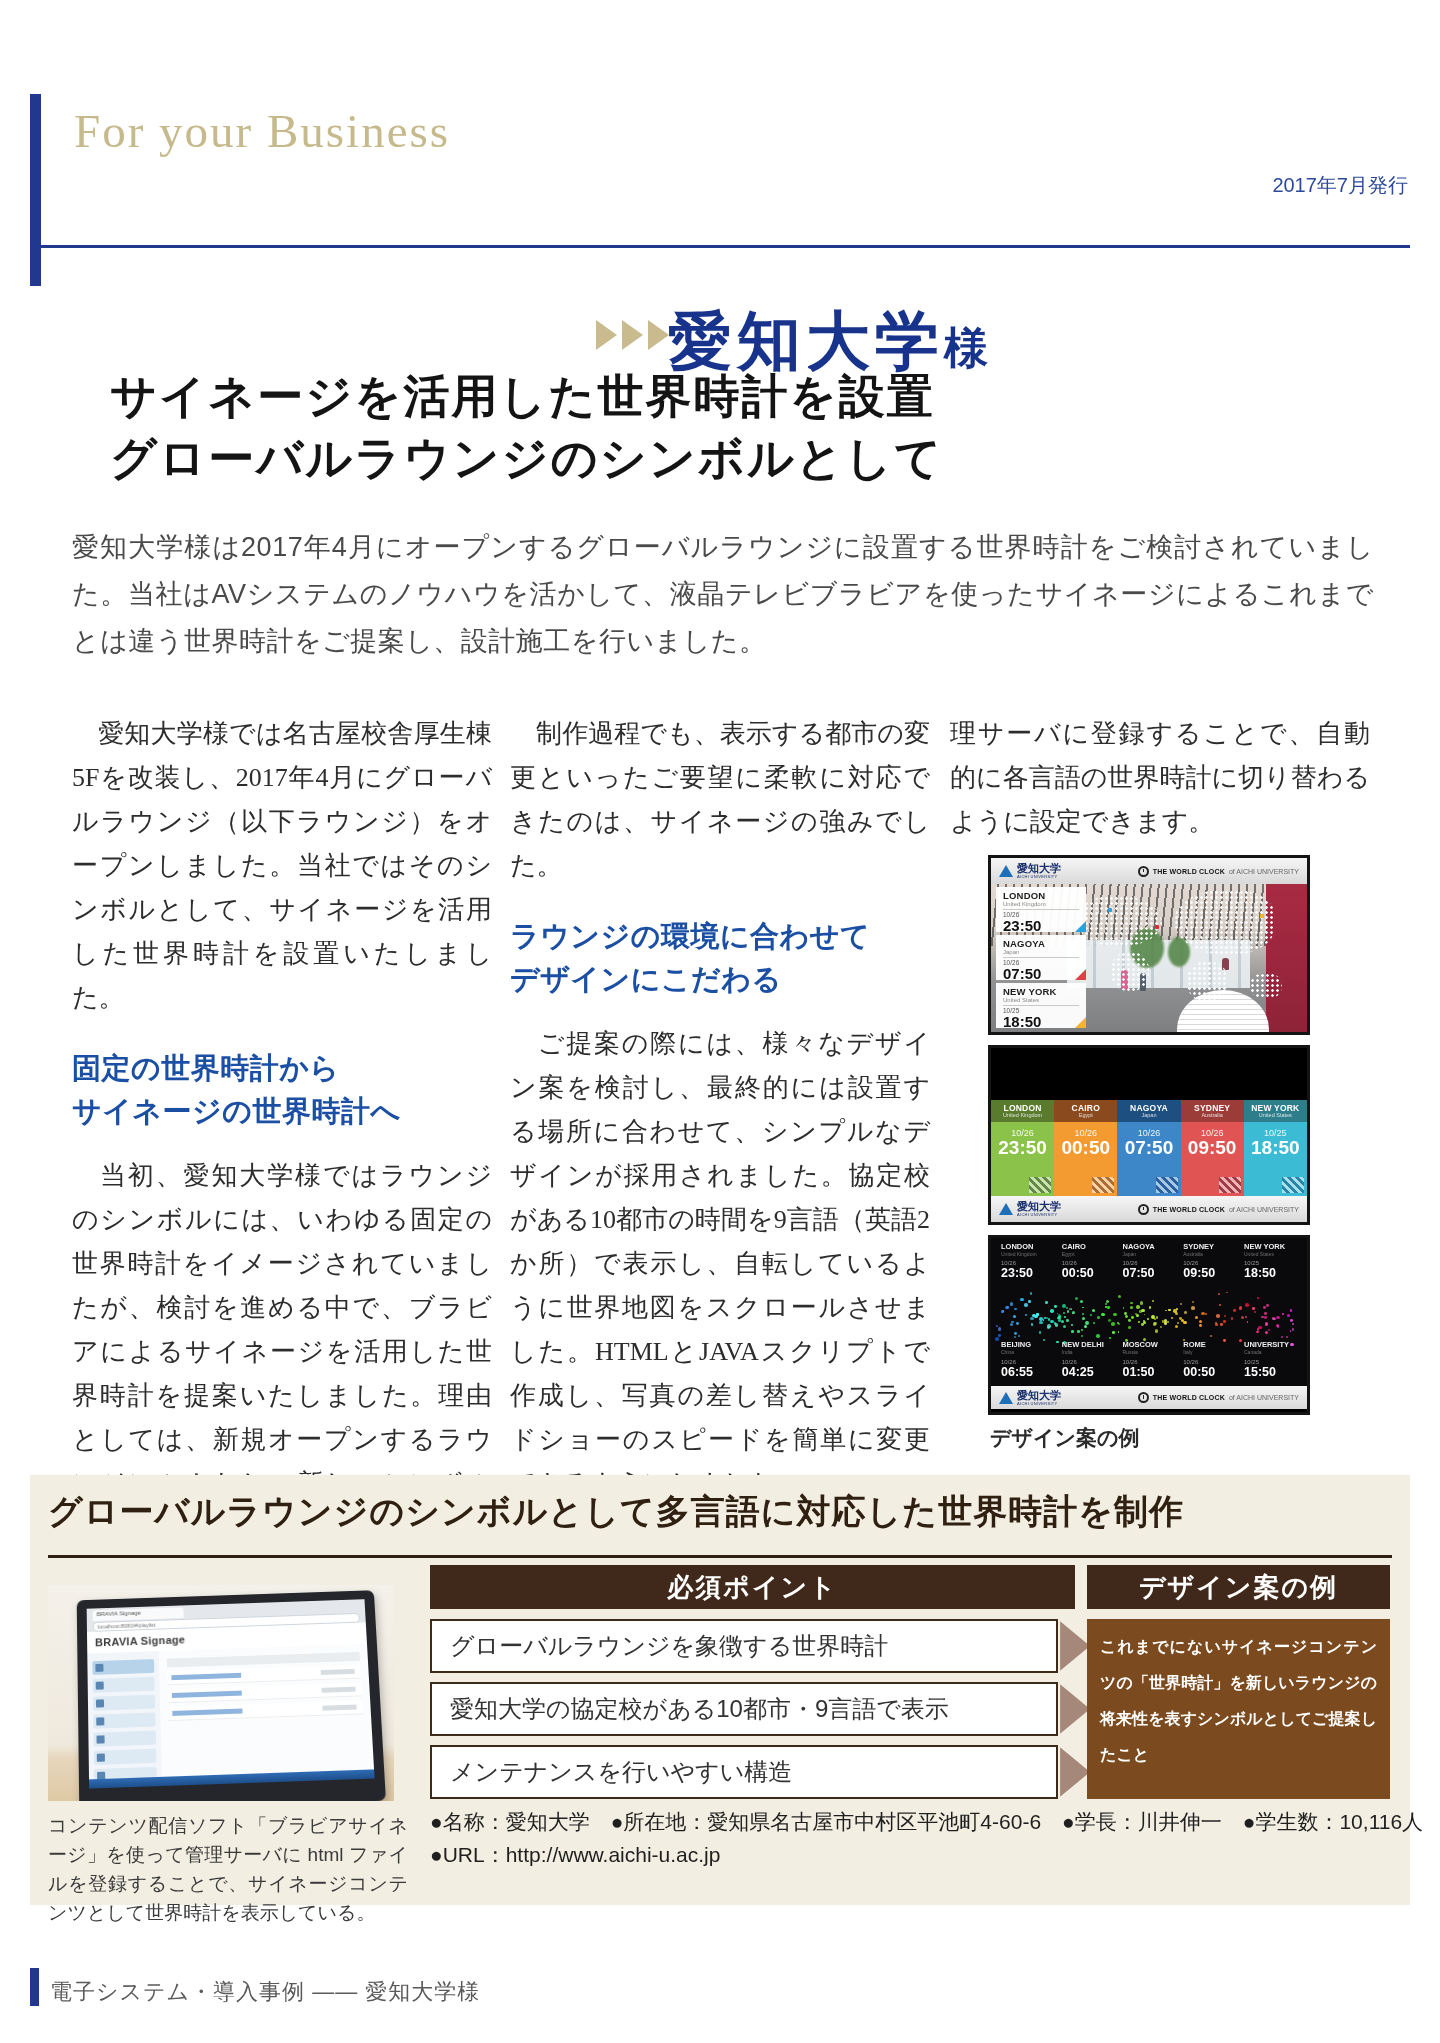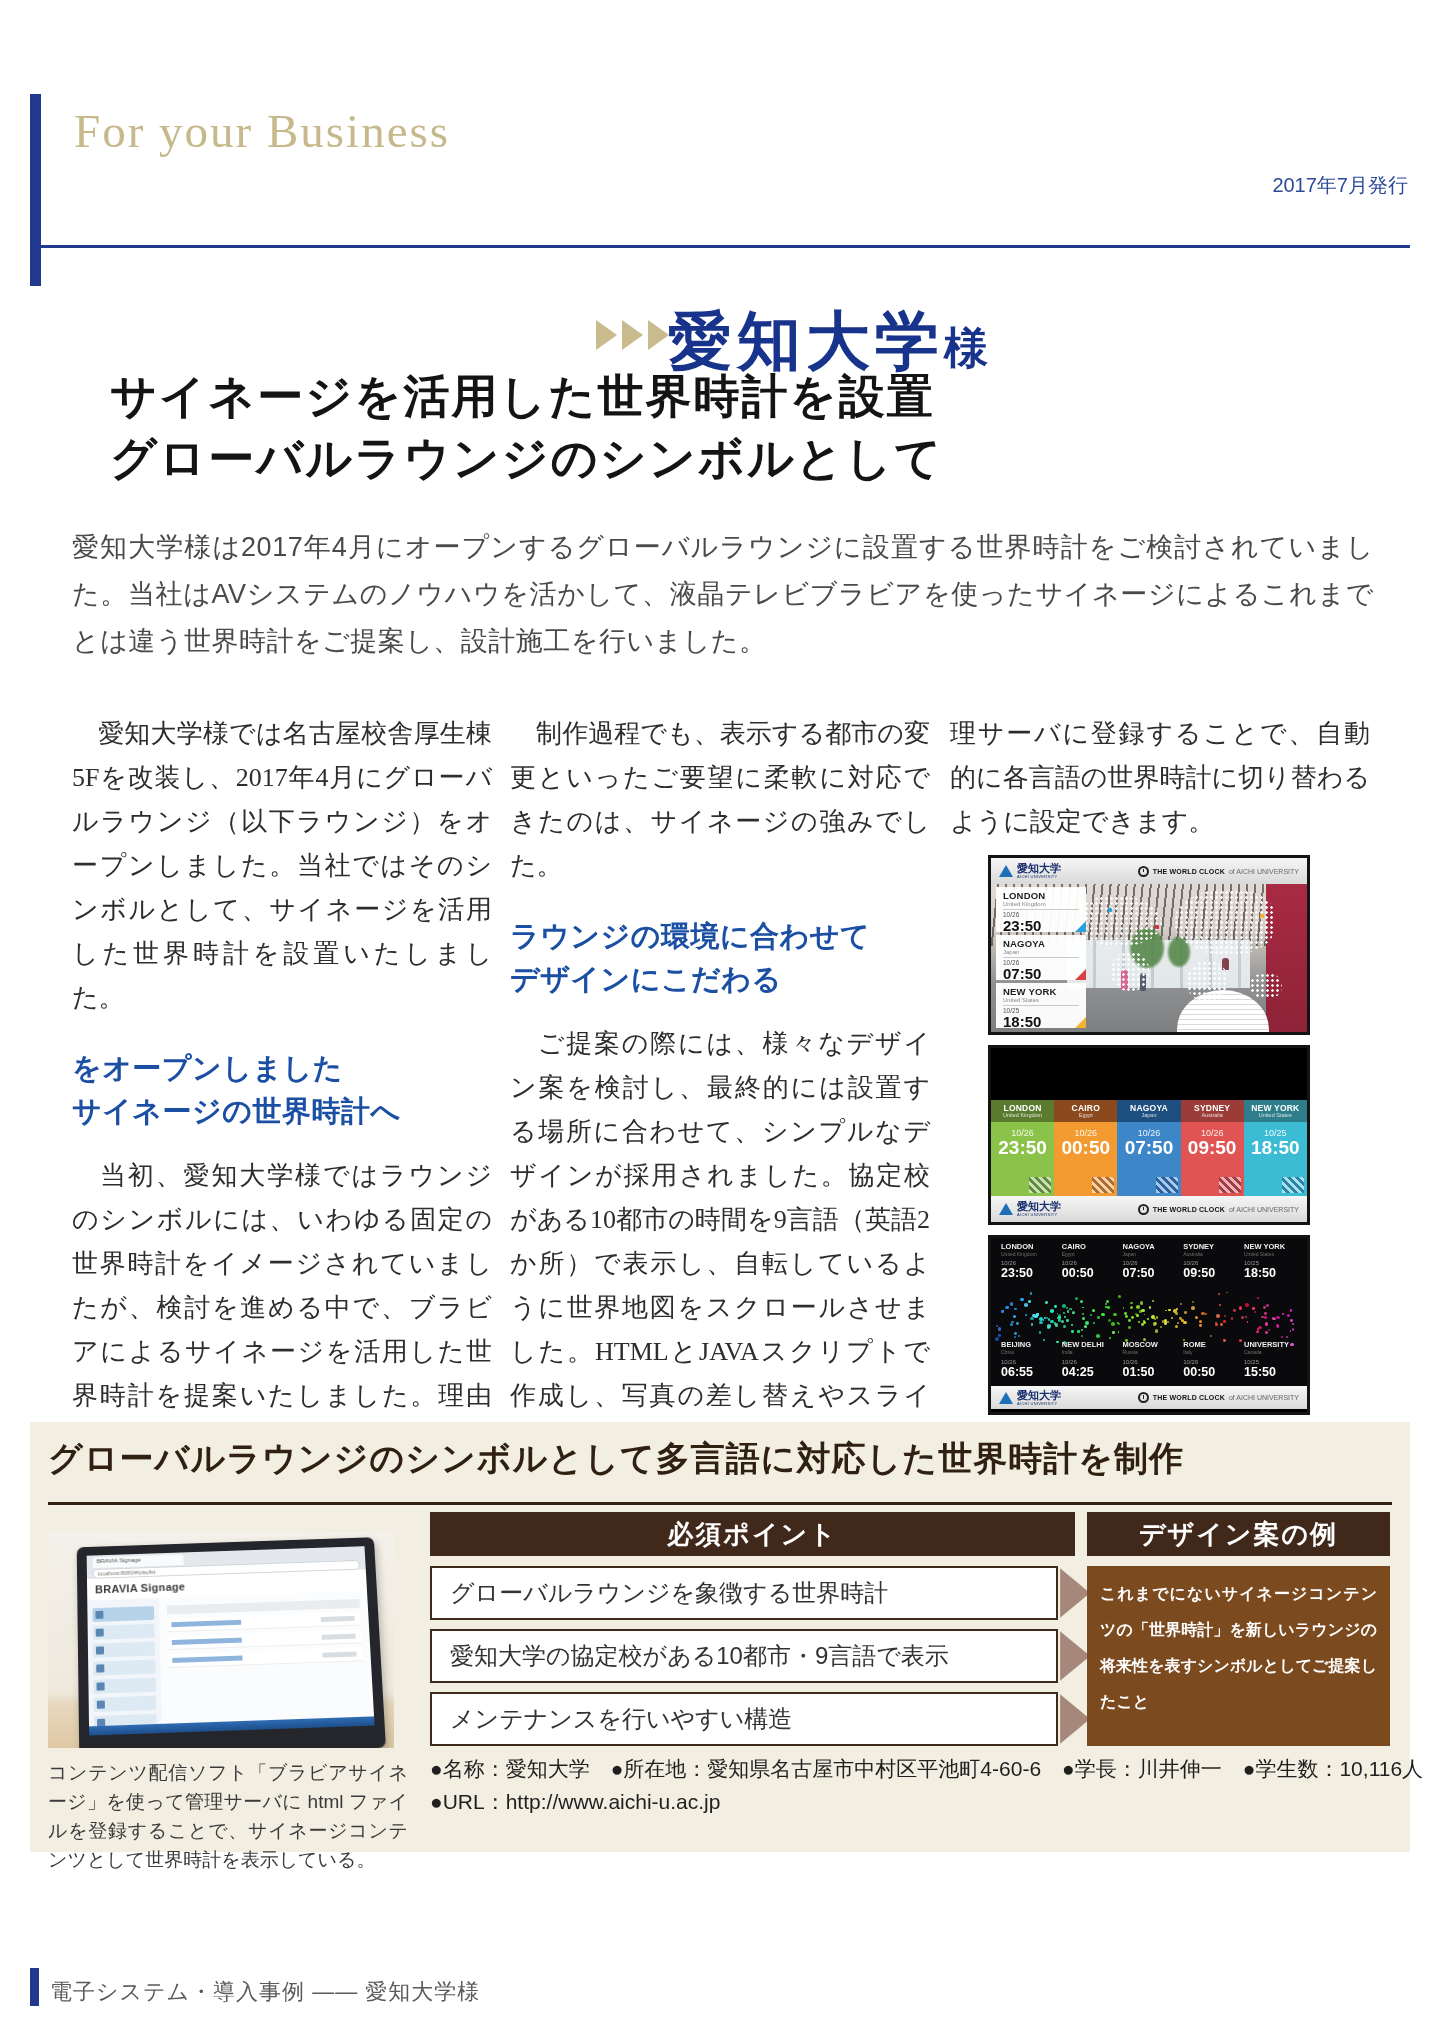--- a/index.html
+++ b/index.html
@@ -87,21 +87,21 @@
   .s3n{font-size:7.5px;font-weight:bold;color:#efefef;white-space:nowrap;}
   .s3c{font-size:5px;color:#6f6f6f;}
   .s3d{font-size:6px;color:#9a9a9a;margin-top:3px;}
   .s3t{font-size:12.5px;font-weight:bold;color:#fff;line-height:1;}
   #dots{position:absolute;left:0;top:50px;width:100%;height:58px;}
   .dot{position:absolute;border-radius:50%;}
 
   #screen-caption{left:990px;top:1424px;font-size:21px;font-weight:600;color:#2b2b2b;}
 
   
-  #prod{left:30px;top:1422px;width:1380px;height:430px;background:#f2eee1;}
+  #prod{left:30px;top:1475px;width:1380px;height:430px;background:#f2eee1;}
   #prod-title{left:18px;top:14px;font-family:"Liberation Serif",serif;font-size:34px;font-weight:bold;color:#2f2012;letter-spacing:1px;}
   #prod-rule{left:18px;top:80px;width:1344px;height:3px;background:#2f2012;}
   #prod-photo{left:18px;top:110px;width:346px;height:216px;background:linear-gradient(180deg,#f4f1ea 0%,#efe9dd 74%,#e7d7bd 80%,#dfc9a4 100%);overflow:hidden;}
   #lap{position:absolute;left:30px;top:8px;width:302px;height:212px;background:#25262b;border-radius:7px;
        transform:perspective(700px) rotateX(6deg) rotate(-2deg);box-shadow:2px 4px 8px rgba(0,0,0,.25);}
   #lap-scr{position:absolute;left:10px;top:9px;right:10px;bottom:22px;background:#fff;overflow:hidden;}
   #br-bar{height:24px;background:#e4e8ec;position:relative;}
   #br-tab{position:absolute;left:6px;top:2px;width:92px;height:11px;background:#f9fafb;border-radius:3px 3px 0 0;font-size:6px;color:#555;padding:1px 4px;box-sizing:border-box;white-space:nowrap;overflow:hidden;}
   #br-url{position:absolute;left:6px;top:14px;right:6px;height:8px;background:#fff;border:1px solid #cfd6dc;border-radius:4px;font-size:5.5px;color:#777;padding:0 4px;line-height:8px;white-space:nowrap;overflow:hidden;}
   #app-head{height:22px;border-bottom:1px solid #e4e4e4;display:flex;align-items:center;padding-left:8px;}
@@ -153,21 +153,21 @@
   </div>
 
   <div class="abs" id="headline">
     <div>サイネージを活用した世界時計を設置</div>
     <div>グローバルラウンジのシンボルとして</div>
   </div>
   <div class="abs" id="lead">愛知大学様は2017年4月にオープンするグローバルラウンジに設置する世界時計をご検討されていました。当社はAVシステムのノウハウを活かして、液晶テレビブラビアを使ったサイネージによるこれまでとは違う世界時計をご提案し、設計施工を行いました。</div>
 
   <div class="col" id="col1">
     <p>　愛知大学様では名古屋校舎厚生棟5Fを改装し、2017年4月にグローバルラウンジ（以下ラウンジ）をオープンしました。当社ではそのシンボルとして、サイネージを活用した世界時計を設置いたしました。</p>
-    <h3><span>をオープンしました</span><br><span>サイネージの世界時計へ</span></h3>
+    <h3><span>固定の世界時計から</span><br><span>サイネージの世界時計へ</span></h3>
     <p>　当初、愛知大学様ではラウンジのシンボルには、いわゆる固定の世界時計をイメージされていましたが、検討を進める中で、ブラビアによるサイネージを活用した世界時計を提案いたしました。理由としては、新規オープンするラウンジにふさわしい新しいシンボルである、表示言語やメンテナンスに関して柔軟に対応できる、といった点があげられます。</p>
   </div>
   <div class="col" id="col2">
     <p>　制作過程でも、表示する都市の変更といったご要望に柔軟に対応できたのは、サイネージの強みでした。</p>
     <h3><span>ラウンジの環境に合わせて</span><br><span>デザインにこだわる</span></h3>
     <p>　ご提案の際には、様々なデザイン案を検討し、最終的には設置する場所に合わせて、シンプルなデザインが採用されました。協定校がある10都市の時間を9言語（英語2か所）で表示し、自転しているように世界地図をスクロールさせました。HTMLとJAVAスクリプトで作成し、写真の差し替えやスライドショーのスピードを簡単に変更できるようにしました。</p>
     <p>　また、コンテンツ配信ソフト「ブラビアサイネージ」の機能を活用して、各言語で作成したhtmlファイルを管</p>
   </div>
   <div class="col" id="col3">
     <p>理サーバに登録することで、自動的に各言語の世界時計に切り替わるように設定できます。</p>

